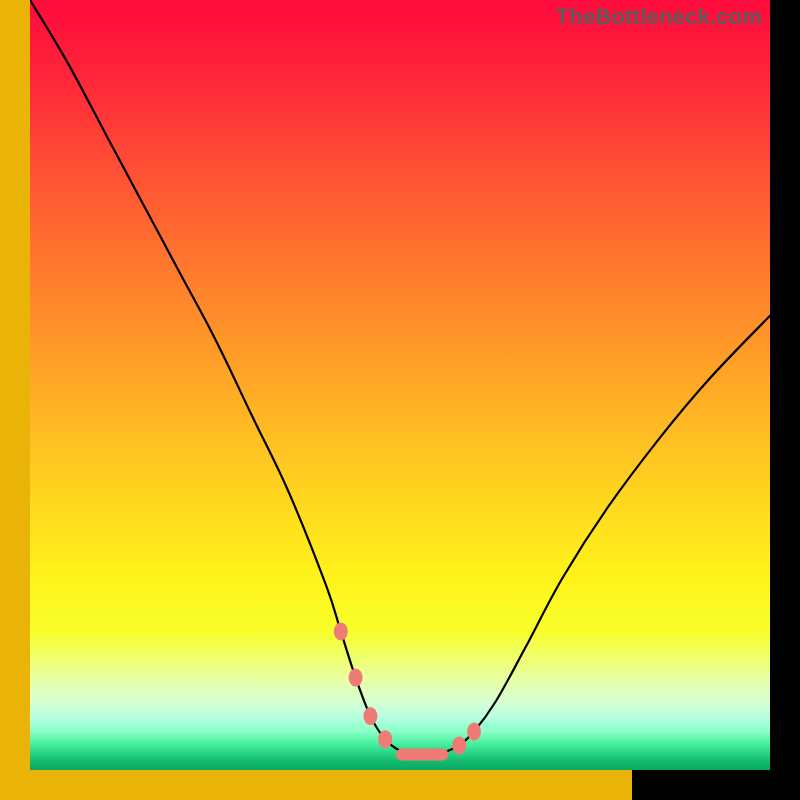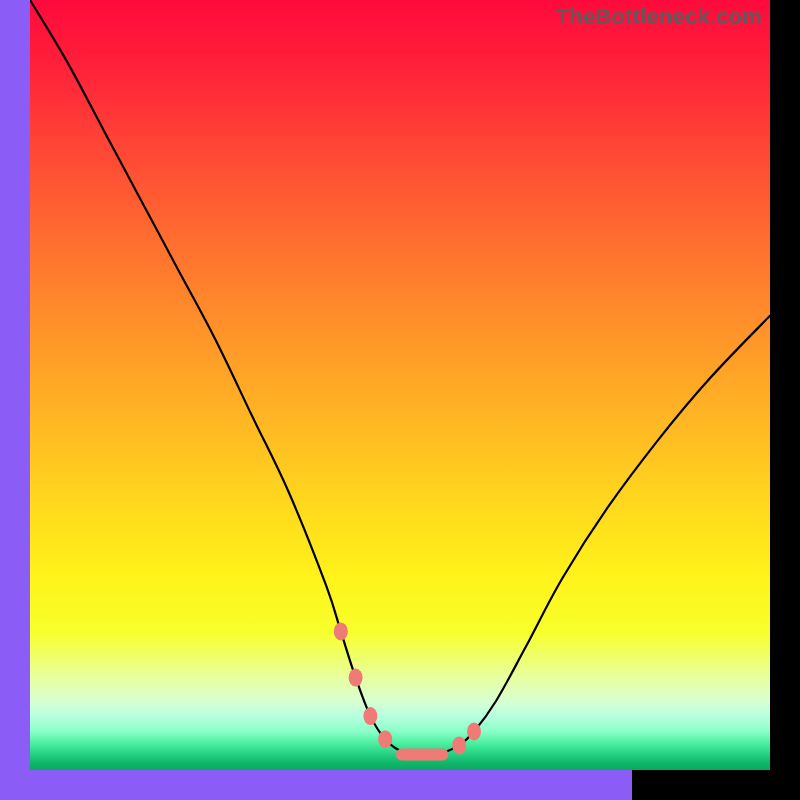--- a/index.html
+++ b/index.html
@@ -7,21 +7,21 @@
     padding: 0;
     width: 800px;
     height: 800px;
     background: #000;
     overflow: hidden;
   }
   .frame {
     position: absolute;
     left: 0; top: 0;
     width: 632px; height: 800px;
-    background: #8b5cf6;
+    background: #eab308;
   }
   .plot {
     position: absolute;
     left: 30px;
     top: 0;
     width: 740px;
     height: 770px;
     background: linear-gradient(to bottom,
       #ff0a3c 0%,
       #ff1f3a 8%,

